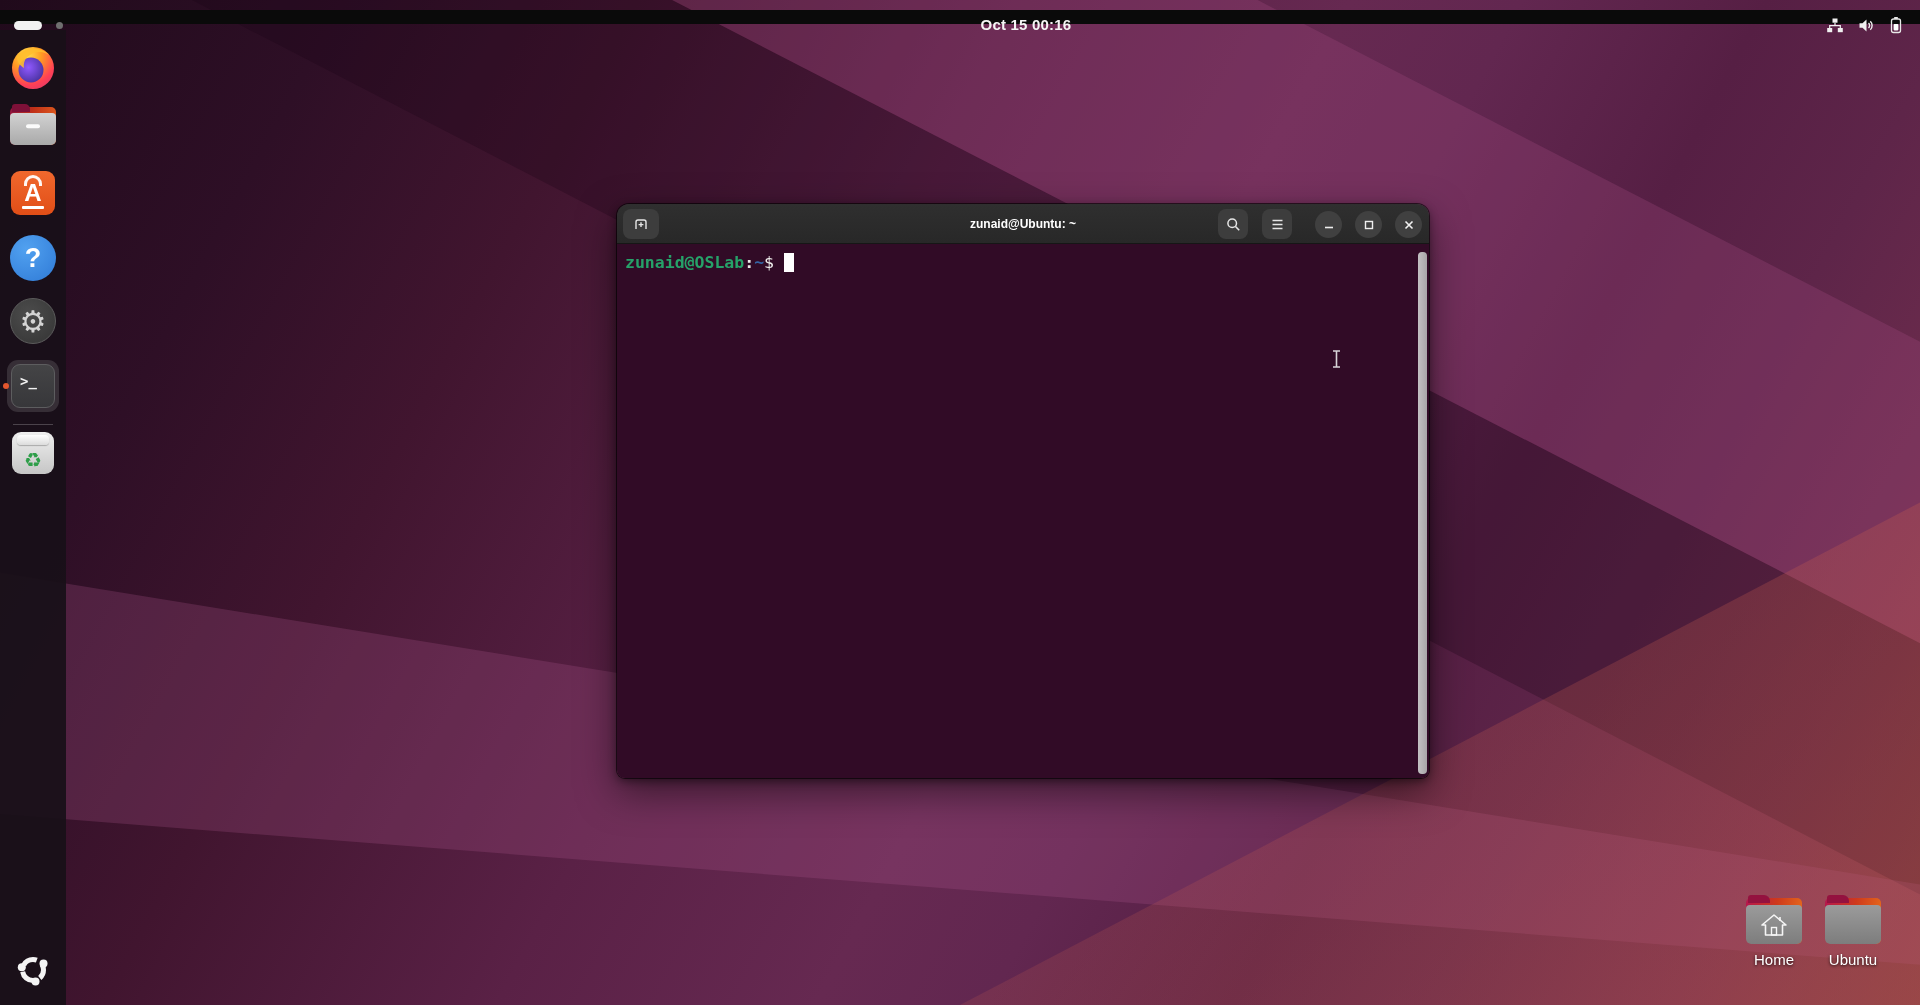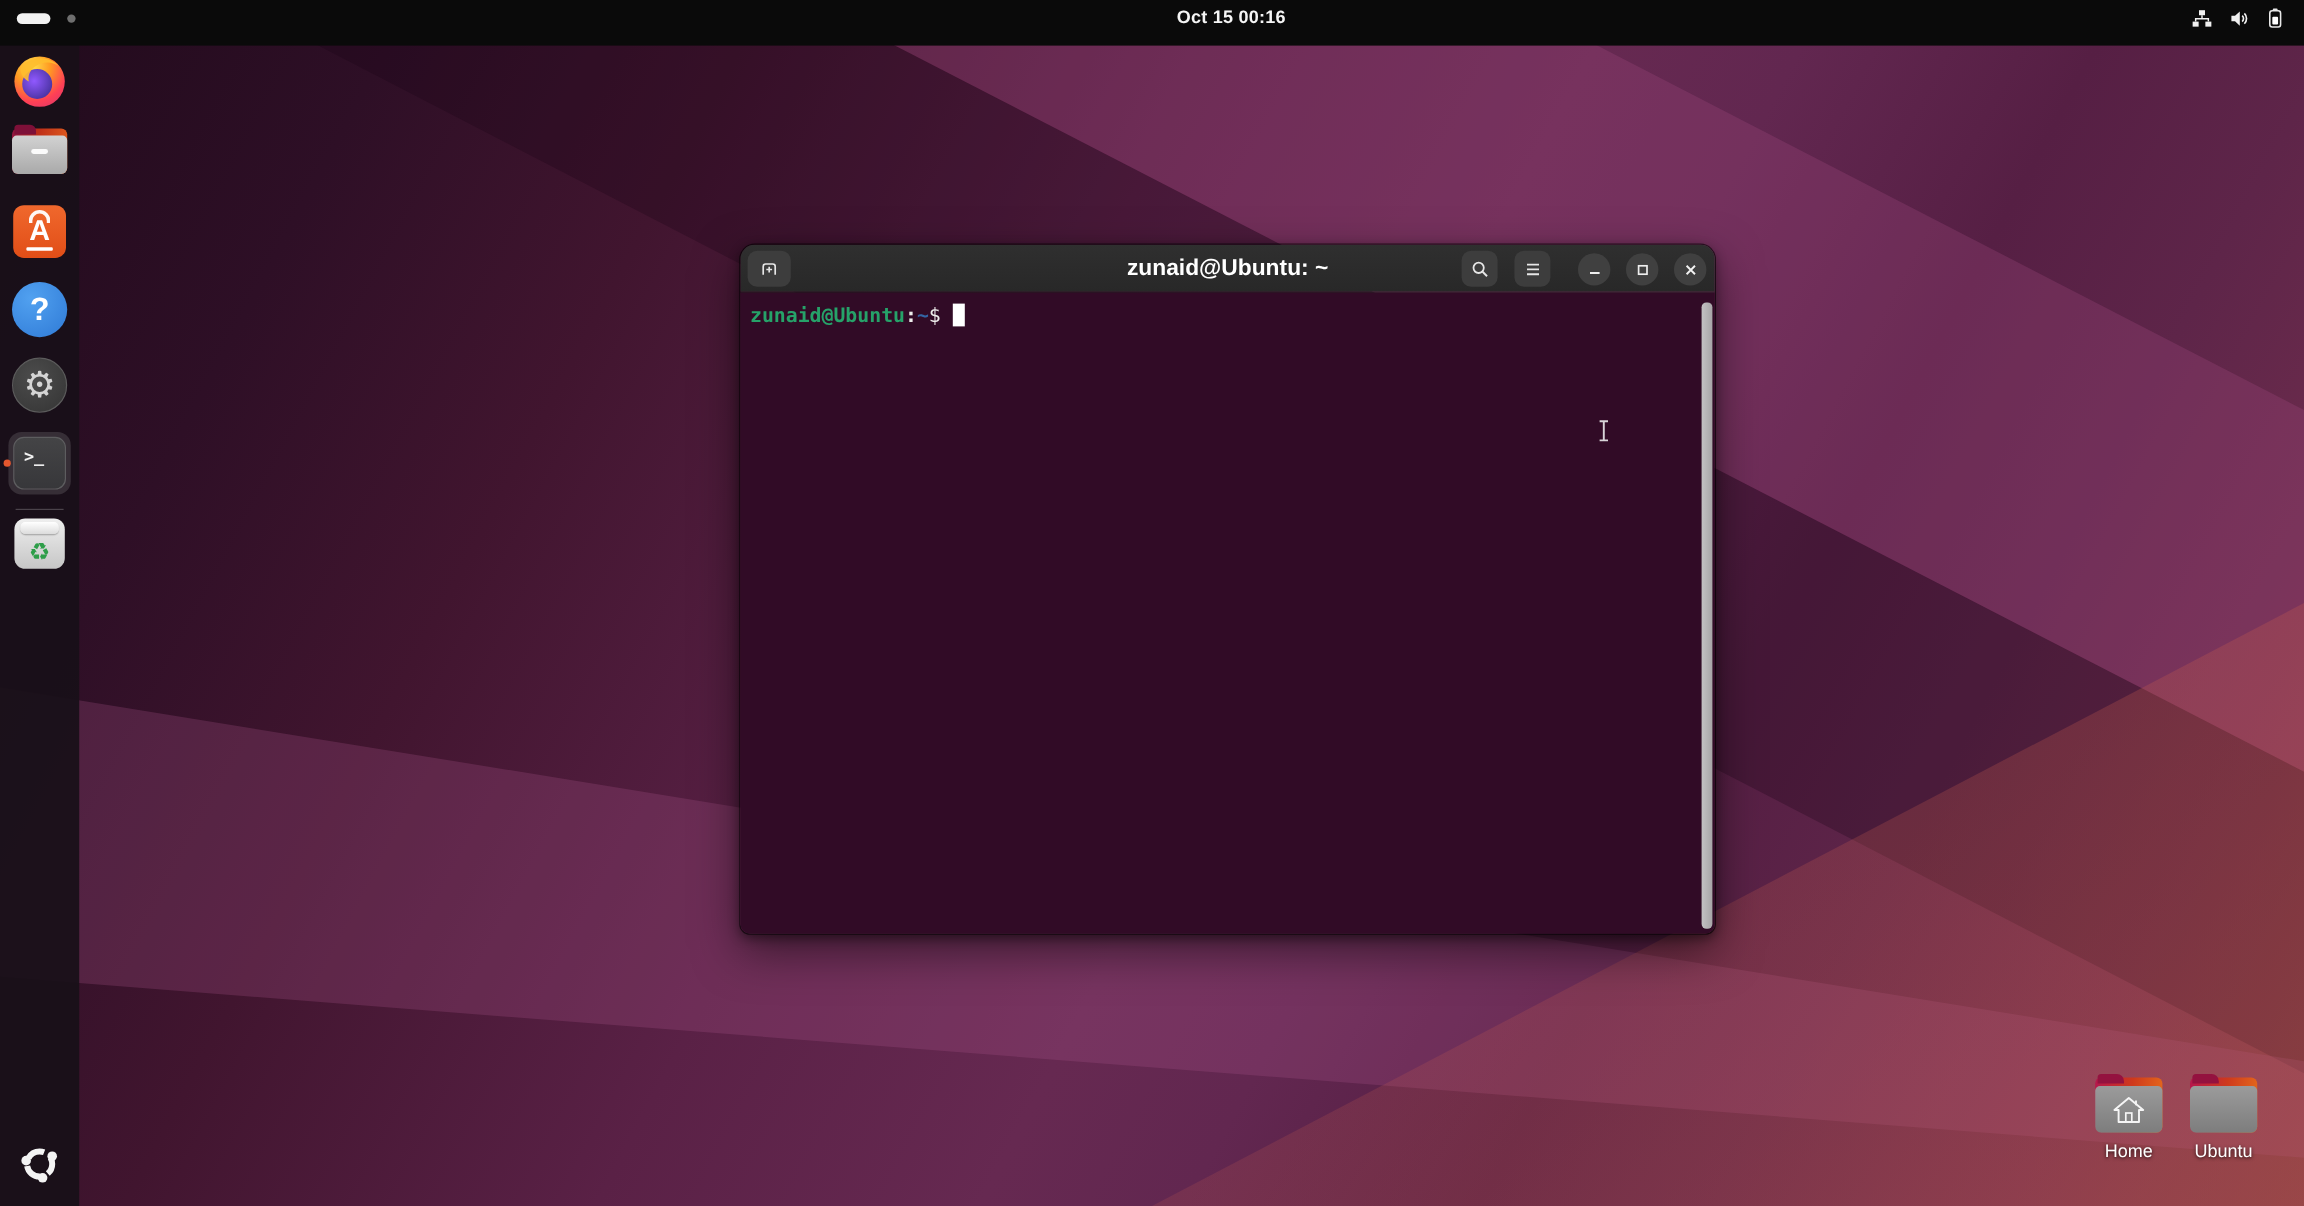--- a/index.html
+++ b/index.html
@@ -8,21 +8,21 @@
   
   .wallpaper { position:absolute; inset:0;
     background:linear-gradient(118deg,#200a1b 0%,#2e0f26 14%,#41152f 26%,#5a2146 42%,#662951 55%,#622750 62%,#561f44 72%,#5e2549 80%,#6f2d4d 90%,#7e3a44 100%); }
   .band { position:absolute; inset:0; }
   .band1 { background:rgba(158,74,126,0.30); clip-path:polygon(35% 0, 65.5% 0, 100% 34%, 100% 64%); }
   .band2 { background:rgba(25,4,20,0.28); clip-path:polygon(10% 0, 35% 0, 100% 64%, 100% 89%); }
   .band3 { background:rgba(170,85,140,0.26); clip-path:polygon(0 57%, 100% 88%, 100% 96%, 0 81%); }
   .band4 { background:linear-gradient(135deg, rgba(0,0,0,0) 40%, rgba(198,92,78,0.38) 95%); clip-path:polygon(50% 100%, 100% 50%, 100% 100%); }
 
   
-  .topbar { position:absolute; left:0; top:0; width:1920px; height:38px; background:#0a0a0a; z-index:50; }
+  .topbar { position:absolute; left:0; top:10px; width:1920px; height:14px; background:#0a0a0a; z-index:50; }
   .ws-pill { position:absolute; left:14px; top:11px; width:28px; height:9px; border-radius:5px; background:#f2f2f2; }
   .ws-dot  { position:absolute; left:56px; top:12px; width:7px; height:7px; border-radius:50%; background:#6f6f6f; }
   .clock { position:absolute; top:0; left:50%; transform:translateX(-50%); margin-left:66px; height:30px; line-height:30px; color:#f5f5f5; font-size:15px; font-weight:600; letter-spacing:.2px; }
   .status { position:absolute; right:16px; top:0; height:30px; display:flex; align-items:center; gap:13px; }
   .status svg { display:block; }
 
   
   .dock { position:absolute; left:0; top:30px; width:66px; height:975px; background:rgba(24,16,24,0.94); z-index:40; }
   .dock-item { position:absolute; left:0; width:66px; display:flex; justify-content:center; }
   .active-bg { position:absolute; left:7px; width:52px; height:52px; border-radius:11px; background:rgba(255,255,255,0.13); }
@@ -48,21 +48,21 @@
   .trash-lid { position:absolute; top:3px; left:50%; transform:translateX(-50%); width:32px; height:10px; border-radius:4px; background:linear-gradient(#ffffff,#dcdcdc); box-shadow:0 1px 1px rgba(0,0,0,.25); }
   .trash-glyph { color:#2e9e49; font-size:20px; line-height:1; padding-bottom:4px; font-family:"DejaVu Sans", sans-serif; }
 
   
   .window { position:absolute; left:617px; top:204px; width:812px; height:574px; border-radius:12px 12px 8px 8px;
     box-shadow:0 14px 38px rgba(0,0,0,.5), 0 3px 10px rgba(0,0,0,.45), 0 0 0 1px rgba(0,0,0,.6); z-index:30; }
   .titlebar { position:absolute; left:0; top:0; right:0; height:40px; border-radius:12px 12px 0 0;
     background:linear-gradient(#2f2f2f,#282828); border-bottom:1px solid #161616; }
   .tb-btn { position:absolute; top:5px; height:30px; border-radius:8px; background:#3d3d3d; display:flex; align-items:center; justify-content:center; }
   .tb-circle { position:absolute; top:7px; width:27px; height:27px; border-radius:50%; background:#404040; display:flex; align-items:center; justify-content:center; }
-  .tb-title { position:absolute; left:0; right:0; top:0; height:40px; line-height:40px; text-align:center; color:#ffffff; font-size:19px; font-weight:bold; pointer-events:none; }
+  .tb-title { position:absolute; left:0; right:0; top:0; height:40px; line-height:40px; text-align:center; color:#ffffff; font-size:12px; font-weight:bold; pointer-events:none; }
   .term-body { position:absolute; left:0; right:0; top:40px; bottom:0; background:#310b26; border-radius:0 0 8px 8px; font-family:"DejaVu Sans Mono", monospace; font-size:16.5px; }
   .prompt-line { position:absolute; left:8px; top:8px; white-space:pre; line-height:21px; }
   .p-user { color:#26a269; font-weight:bold; }
   .p-sep  { color:#eeeeec; font-weight:bold; }
   .p-path { color:#3465a4; font-weight:bold; }
   .p-sym  { color:#eeeeec; }
   .cursor-block { display:inline-block; width:10px; height:19px; background:#ffffff; vertical-align:text-bottom; margin-left:10px; }
   .term-scrollbar { position:absolute; right:2px; top:8px; bottom:4px; width:9px; border-radius:4px; background:linear-gradient(90deg,#c3c1c3,#a7a5a7); }
   .ibeam { position:absolute; left:713px; top:105px; }
 
@@ -232,21 +232,21 @@
     </div>
 
     <div class="tb-circle" style="left:778px;">
       <svg width="14" height="14" viewBox="0 0 14 14">
         <path d="M3.5 3.5 L10.5 10.5 M10.5 3.5 L3.5 10.5" stroke="#f2f2f2" stroke-width="1.6"></path>
       </svg>
     </div>
   </div>
 
   <div class="term-body">
-    <div class="prompt-line"><span class="p-user">zunaid@Ubuntu</span><span class="p-sep">:</span><span class="p-path">~</span><span class="p-sym">$</span><span class="cursor-block"></span></div>
+    <div class="prompt-line"><span class="p-user">zunaid@OSLab</span><span class="p-sep">:</span><span class="p-path">~</span><span class="p-sym">$</span><span class="cursor-block"></span></div>
 
     <div class="ibeam">
       <svg width="13" height="20" viewBox="0 0 13 20">
         <path d="M3 2 H10 M6.5 2 V18 M3 18 H10" stroke="#d8d4d8" stroke-width="1.6" fill="none"></path>
       </svg>
     </div>
 
     <div class="term-scrollbar"></div>
   </div>
 </div>

